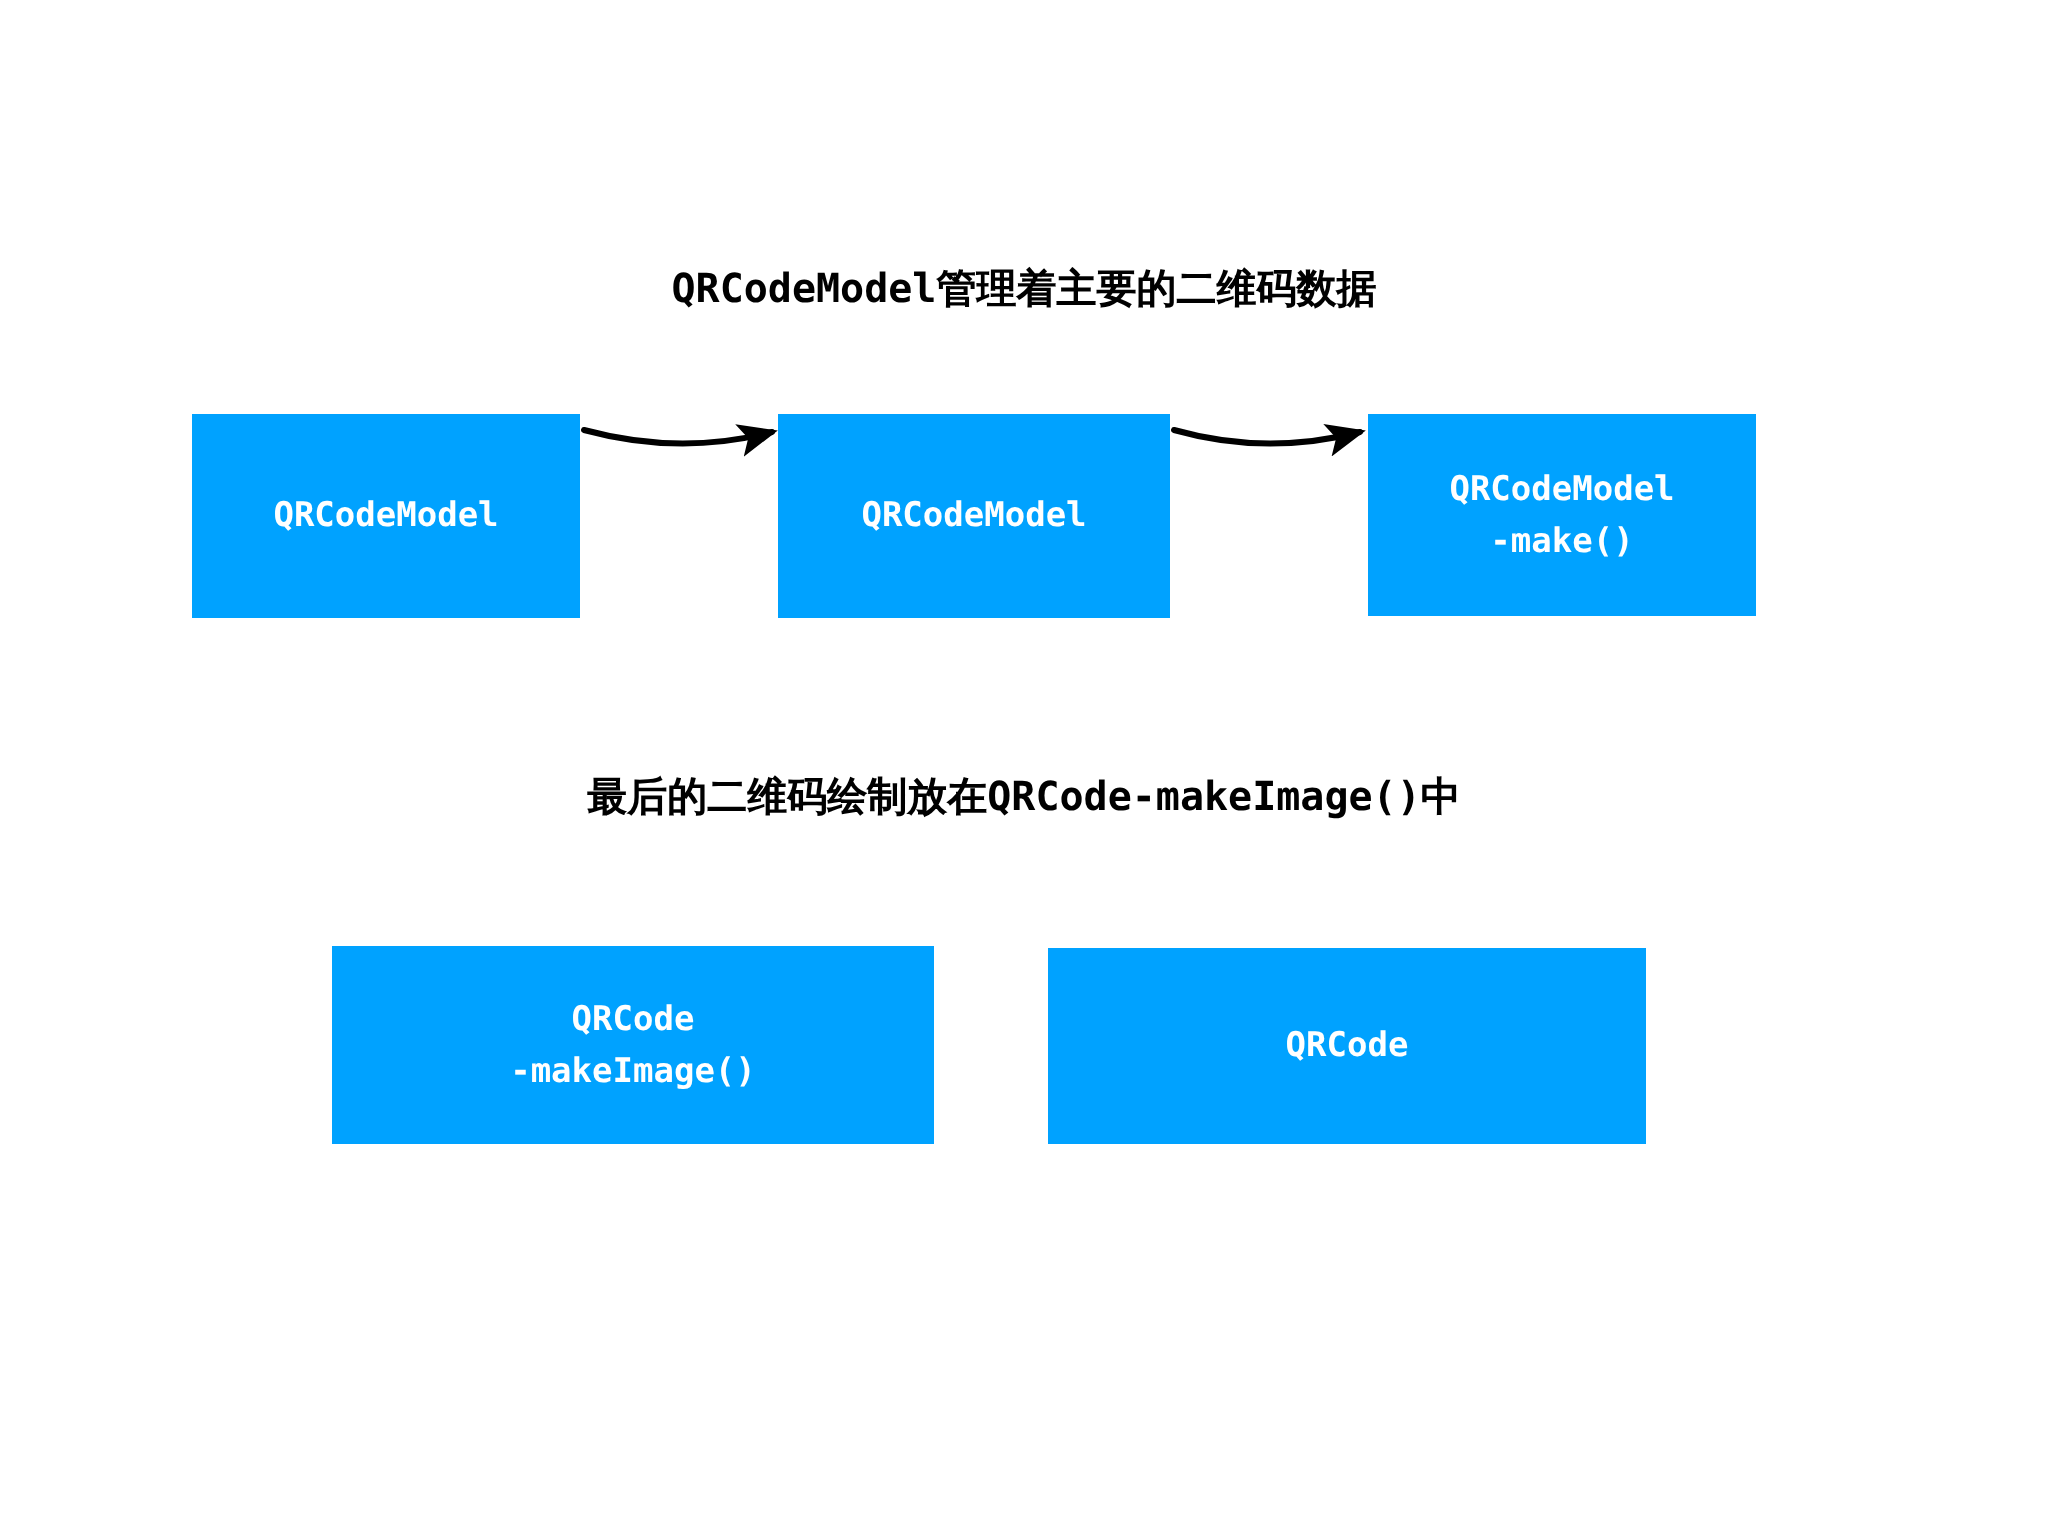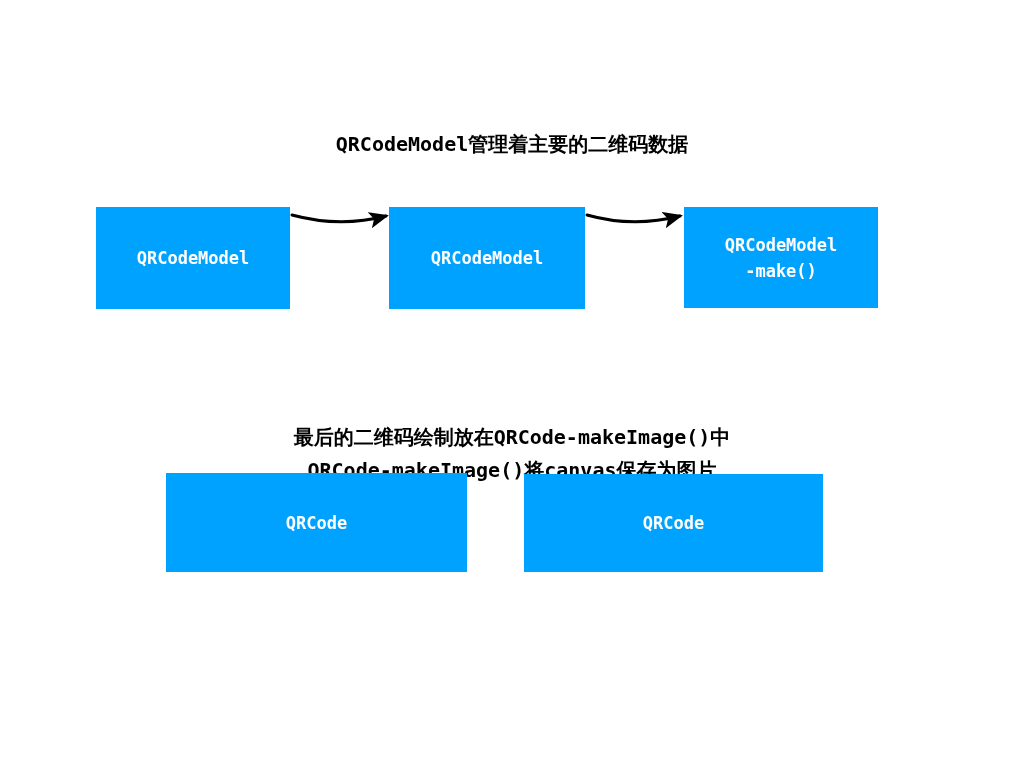--- a/index.html
+++ b/index.html
@@ -39,21 +39,21 @@
     left: 0;
     width: 1024px;
     top: 130px;
     font-size: 20px;
     line-height: 28px;
   }
 
   #caption-block {
     left: 0;
     width: 1024px;
-    top: 421px;
+    top: 382px;
     font-size: 20px;
     line-height: 33px;
   }
   #caption-block .caption-line {
     display: block;
   }
 
   
   .node {
     position: absolute;
@@ -118,24 +118,24 @@
       </marker>
     </defs>
 
     <path d="M292,215 Q340,228 386,216" fill="none" stroke="#000000" stroke-width="3" stroke-linecap="round" marker-end="url(#arrowhead)"></path>
 
     <path d="M587,215 Q633,228 680,216" fill="none" stroke="#000000" stroke-width="3" stroke-linecap="round" marker-end="url(#arrowhead)"></path>
   </svg>
 
   <div class="heading" id="caption-block">
     <span class="caption-line">最后的二维码绘制放在QRCode-makeImage()中</span>
-    <span class="caption-line">QRCode-makeImage()将canvas保存为图片</span>
   </div>
 
   <div class="node" id="node-makeimage">
     <span class="line">QRCode</span>
+    <span class="line">-makeImage()</span>
   </div>
 
   <div class="node" id="node-exportimg">
     <span class="line">QRCode</span>
   </div>
 
 </div>
 
 </body></html>

